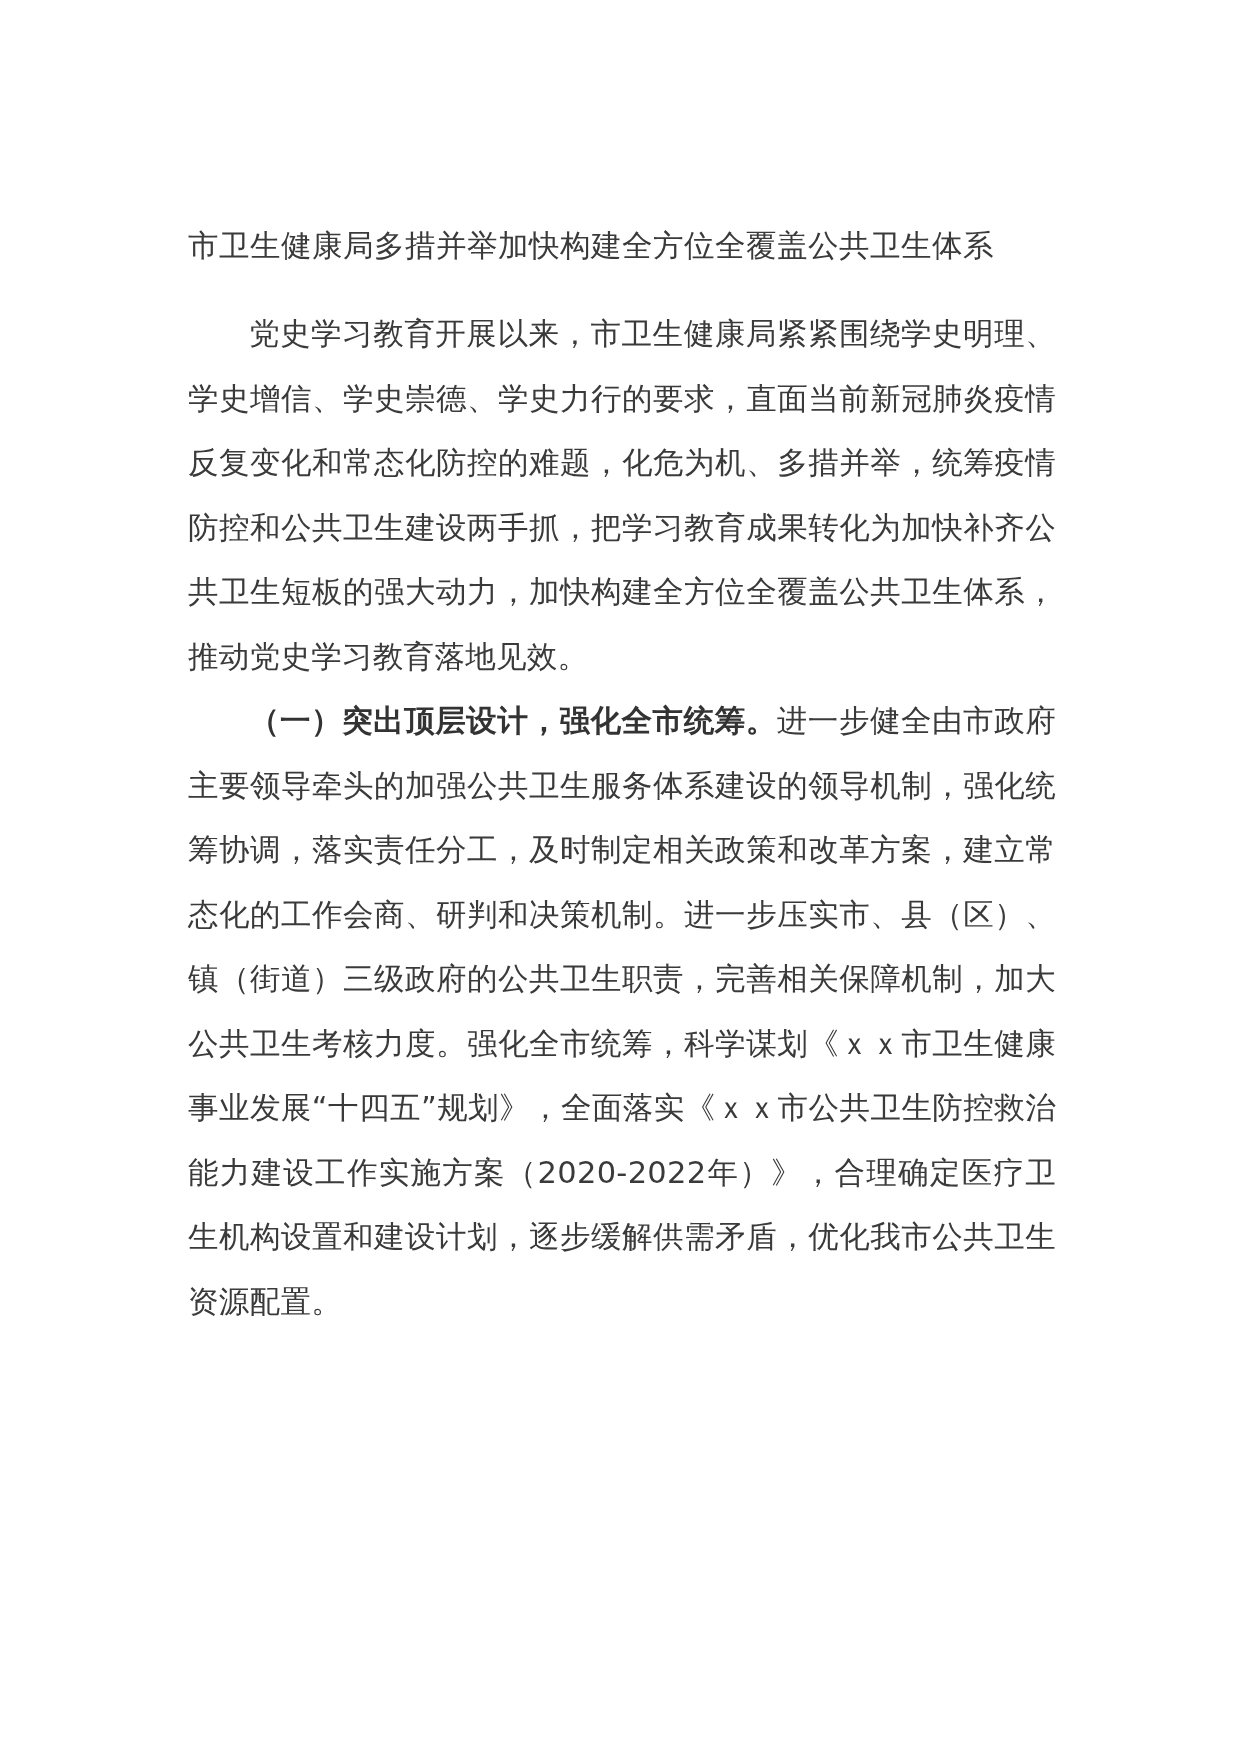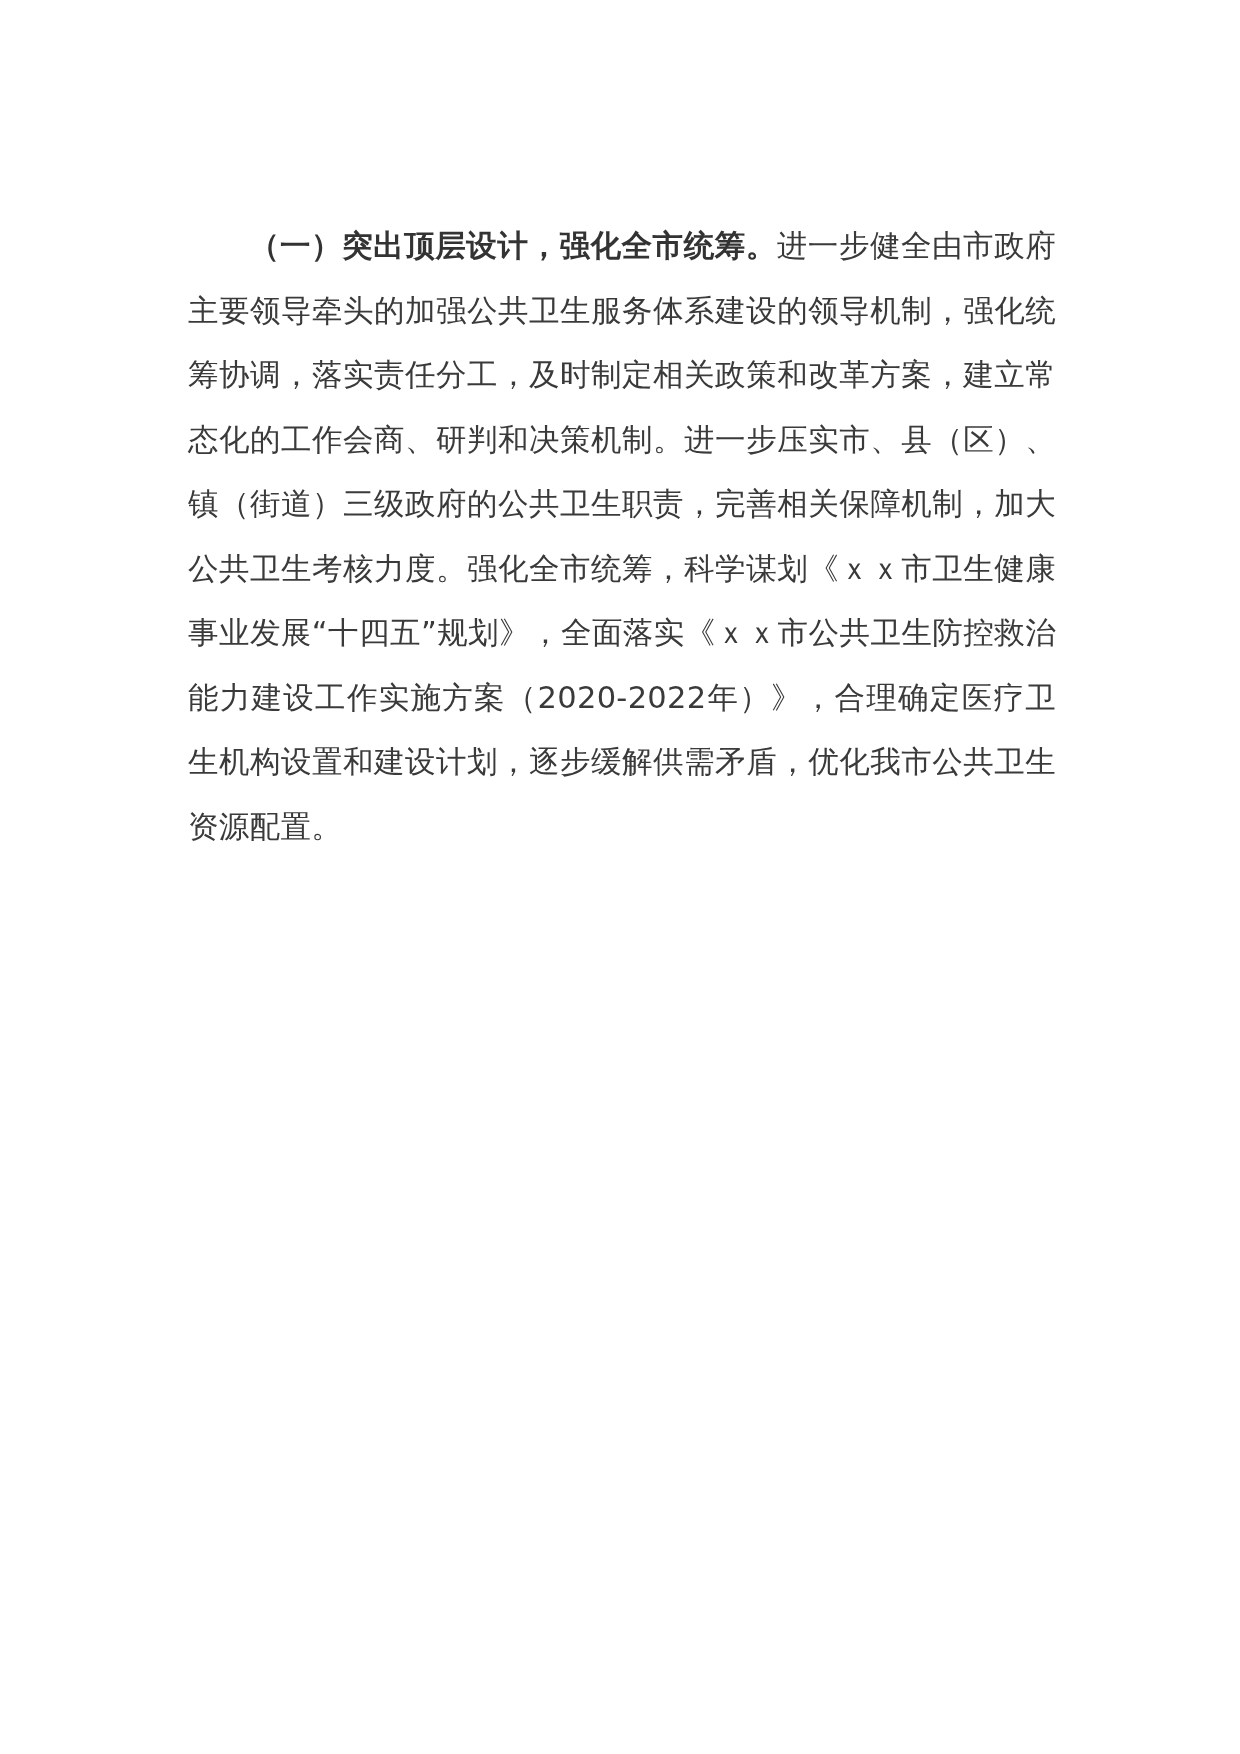--- a/index.html
+++ b/index.html
@@ -11,15 +11,17 @@
   .para { margin:0; line-height:64.5px; text-align:justify; letter-spacing:0.3px; }
   .p1 { margin-top:24px; text-indent:2em; }
   .p2 { margin-top:0; text-indent:2em; }
   .bold { font-weight:bold; color:#333; }
 </style>
 </head>
 <body>
 
 <div class="page">
   <div class="content">
+    <h1 class="title">市卫生健康局多措并举加快构建全方位全覆盖公共卫生体系</h1>
+    <p class="para p1"><span>党史学习教育开展以来，市卫生健康局紧紧围绕学史明理、学史增信、学史崇德、学史力行的要求，直面当前新冠肺炎疫情反复变化和常态化防控的难题，化危为机、多措并举，统筹疫情防控和公共卫生建设两手抓，把学习教育成果转化为加快补齐公共卫生短板的强大动力，加快构建全方位全覆盖公共卫生体系，推动党史学习教育落地见效。</span></p>
     <p class="para p2"><span class="bold">（一）突出顶层设计，强化全市统筹。</span><span>进一步健全由市政府主要领导牵头的加强公共卫生服务体系建设的领导机制，强化统筹协调，落实责任分工，及时制定相关政策和改革方案，建立常态化的工作会商、研判和决策机制。进一步压实市、县（区）、镇（街道）三级政府的公共卫生职责，完善相关保障机制，加大公共卫生考核力度。强化全市统筹，科学谋划《ｘｘ市卫生健康事业发展“十四五”规划》，全面落实《ｘｘ市公共卫生防控救治能力建设工作实施方案（2020-2022年）》，合理确定医疗卫生机构设置和建设计划，逐步缓解供需矛盾，优化我市公共卫生资源配置。</span></p>
   </div>
 </div>
 
 </body></html>

